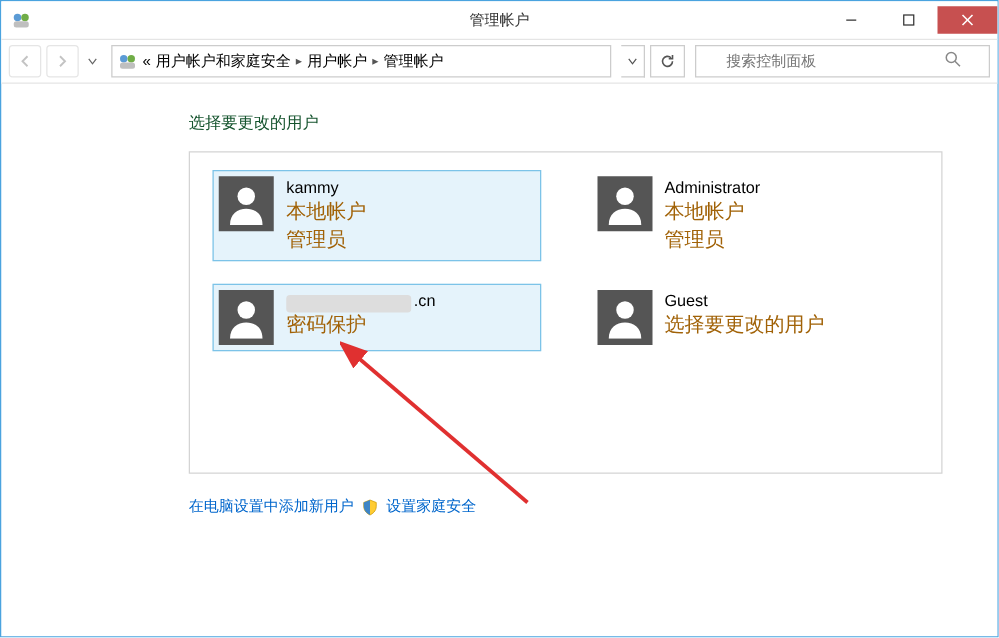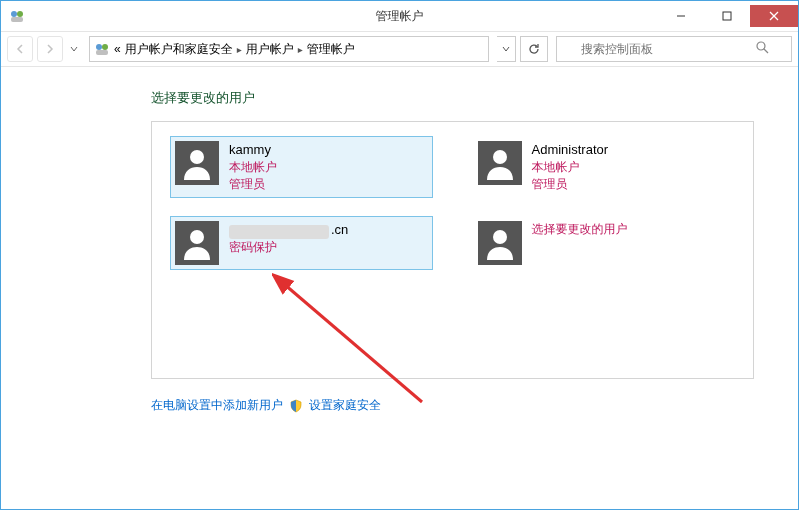--- a/index.html
+++ b/index.html
@@ -30,21 +30,21 @@
   .content{flex:1;padding:22px 44px 10px 150px;overflow:auto}
   .heading{font-size:13px;color:#14532d;margin-bottom:14px}
   .userbox{border:1px solid #d4d4d4;padding:14px 18px;height:258px;box-sizing:border-box;position:relative}
   .usergrid{display:grid;grid-template-columns:1fr 1fr;column-gap:40px;row-gap:18px}
   .usercard{display:flex;align-items:flex-start;gap:10px;padding:4px;border:1px solid transparent}
   .usercard.sel{background:#e5f3fb;border:1px solid #7cc3e8}
   .avatar{width:44px;height:44px;background:#555;display:flex;align-items:center;justify-content:center}
   .avatar svg{width:34px;height:34px}
   .uinfo{display:flex;flex-direction:column;line-height:1.4}
   .uname{font-size:13px}
-  .usub{font-size:12px;color:#be185d}
+  .usub{font-size:16px;color:#a16207}
   
   .arrow{position:absolute;pointer-events:none}
   .links{margin-top:18px;display:flex;flex-direction:row;gap:6px}
   .link{color:#0066cc;font-size:12px;cursor:pointer;display:flex;align-items:center;gap:6px}
   .shield{width:14px;height:14px}
 </style>
 </head>
 <body>
 
 <div class="window">
@@ -180,20 +180,21 @@
         </div>
 
         <div class="usercard">
           <div class="avatar">
               <svg viewBox="0 0 34 34">
                 <circle cx="17" cy="11" r="7" fill="#fff"></circle>
                 <path d="M4 34c0-9 6-13 13-13s13 4 13 13" fill="#fff"></path>
               </svg>
             </div>
           <div class="uinfo">
+            <span class="uname">Guest</span>
             <span class="usub">选择要更改的用户</span>
           </div>
         </div>
 
       </div>
 
       <svg class="arrow" style="left:120px;top:150px" width="160" height="140">
         <defs>
             <marker id="ah" markerWidth="10" markerHeight="10" refX="2" refY="3" orient="auto">
               <path d="M0,0 L0,6 L8,3 z" fill="#e03030"></path>

